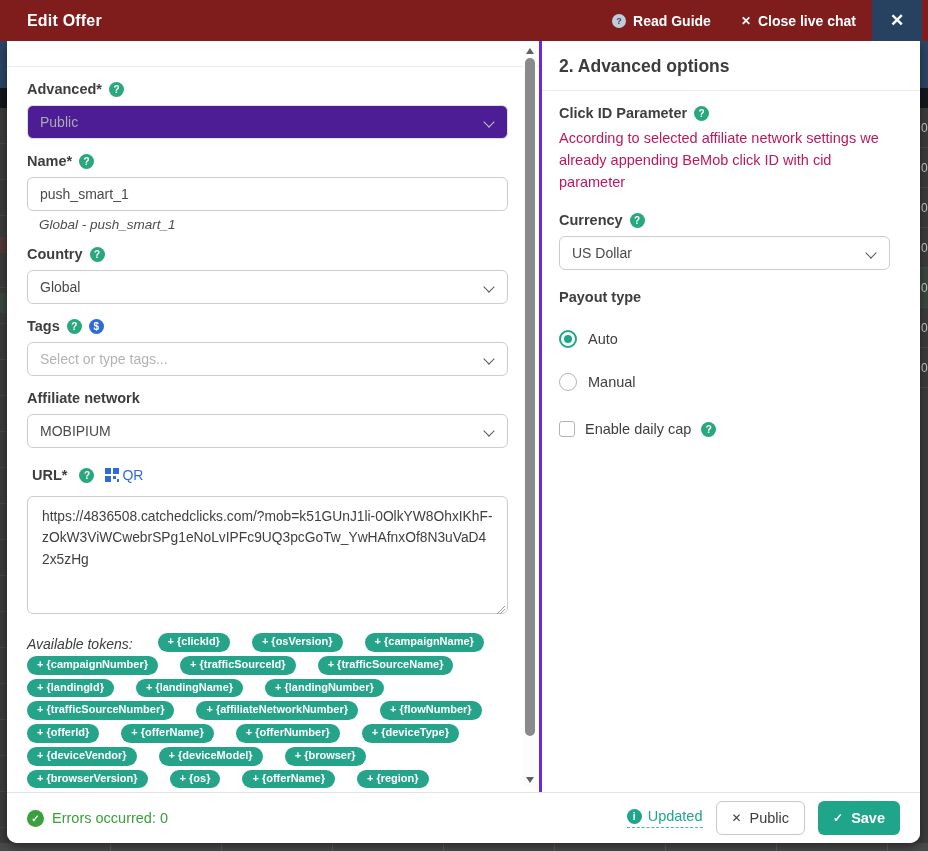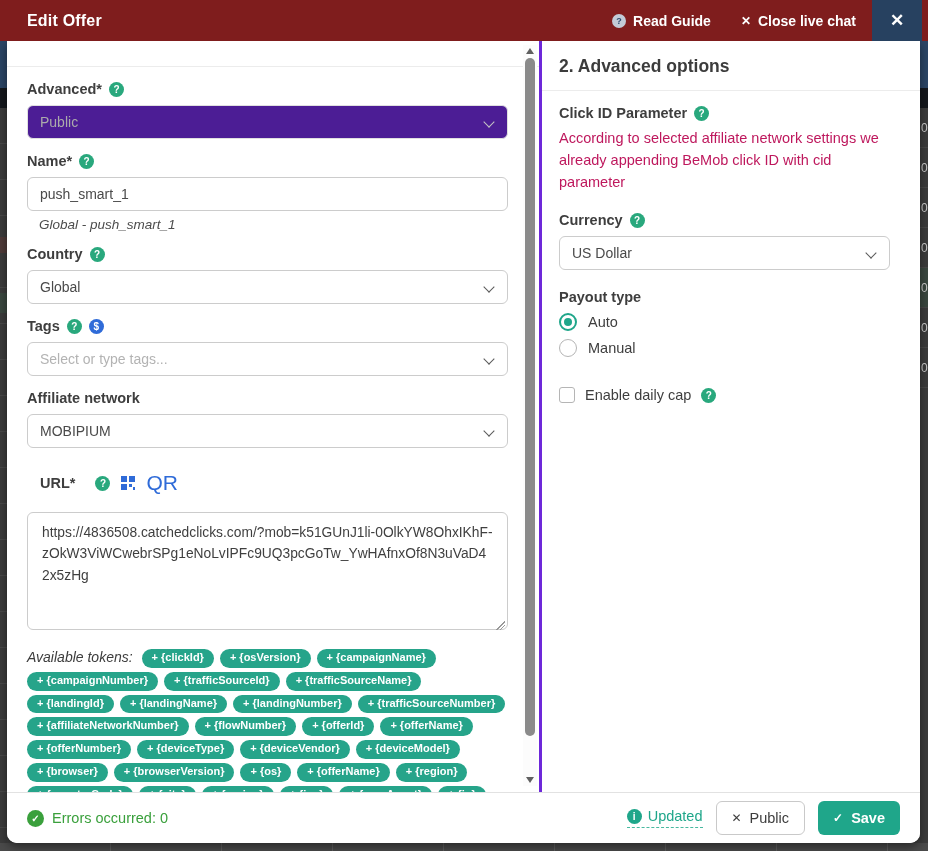--- a/index.html
+++ b/index.html
@@ -58,37 +58,37 @@
   .select,.tinput{height:34px;width:100%;border:1px solid #ccc;border-radius:6px;background:#fff;
          display:flex;align-items:center;padding:0 32px 0 12px;font-size:14px;color:#4a4a4a;position:relative;cursor:pointer}
   .select.disabled{background:#4c1d95;border-color:#e0e0e0;color:#ababab;cursor:default}
   .ph{color:#b3b3b3}
   .chev{position:absolute;right:14px;top:12px;width:8px;height:8px;border-right:1.6px solid #5a5a5a;
         border-bottom:1.6px solid #5a5a5a;transform:rotate(45deg)}
   .select.disabled .chev{border-color:#c4c4c4}
   input.tinput{cursor:text;padding-right:12px;font-family:"Liberation Sans",sans-serif}
   .helper{font-style:italic;font-size:13.5px;color:#4c4c4c;margin:6px 0 0 12px}
   .urlrow{display:flex;align-items:center;gap:7px;margin-bottom:8px}
-  .qr-link{display:flex;align-items:center;gap:11px;color:#2f6bd8;font-size:21px;cursor:pointer;margin-left:4px}
+  .qr-link{display:flex;align-items:center;gap:3px;color:#2f6bd8;font-size:14px;cursor:pointer;margin-left:4px}
   textarea.urlbox{width:100%;height:118px;border:1px solid #ccc;border-radius:6px;padding:9px 14px;
         font-size:13.8px;line-height:1.55;color:#3f3f3f;resize:none;font-family:"Liberation Sans",sans-serif;
         word-break:break-all;outline:none}
   .tawrap{position:relative}
   .grip{position:absolute;right:3px;bottom:4px;width:9px;height:9px;cursor:nwse-resize;
         background:linear-gradient(135deg,transparent 0 50%,#999 50% 57%,transparent 57% 68%,#999 68% 75%,transparent 75%)}
 
   
-  .tokens{display:flex;flex-wrap:wrap;gap:4px 6px;align-items:flex-start;margin-top:15px;padding-left:7px}
+  .tokens{display:flex;flex-wrap:wrap;gap:4px 22px;align-items:flex-end;margin-top:15px;padding-left:7px}
   .tokens-label{font-style:italic;font-size:14px;color:#3d3d3d;margin-right:3px}
   .pill{background:#26a48a;color:#fff;font-size:11px;font-weight:bold;padding:2px 10px 3px;
         border-radius:10px;line-height:1.25;cursor:pointer;white-space:nowrap}
 
   
   .desc{font-size:14.5px;color:#be185d;line-height:1.5;margin-top:7px;max-width:378px}
-  .radio-row{display:flex;align-items:center;gap:11px;margin-top:8px;cursor:pointer}
+  .radio-row{display:flex;align-items:center;gap:11px;margin-top:25px;cursor:pointer}
   .radio{width:18px;height:18px;min-width:18px;border-radius:50%;border:1px solid #b5b5b5;position:relative;background:#fff}
   .radio.on{border:2px solid #1fa68a}
   .radio.on::after{content:"";position:absolute;inset:3px;border-radius:50%;background:#1fa68a}
   .opt-label{font-size:14.5px;color:#3e3e3e}
   .cap-row{display:flex;align-items:flex-end;gap:10px;margin-top:30px;cursor:pointer}
   .checkbox{width:16px;height:16px;min-width:16px;border:1px solid #b5b5b5;border-radius:3px;background:#fff}
 
   
   .sbar{position:absolute;top:4px;bottom:6px;right:2px;width:14px;background:#fcfcfc;z-index:6}
   .s-up,.s-down{position:absolute;left:3px;width:0;height:0;border-left:4.5px solid transparent;border-right:4.5px solid transparent;cursor:pointer}
@@ -213,21 +213,21 @@
               <span>Affiliate network</span>
             </div>
             <div class="select">
               <span>MOBIPIUM</span>
               <span class="chev"></span>
             </div>
           </div>
 
           <div class="group">
             <div class="urlrow">
-              <span class="lbl" style="margin:13px">URL*</span>
+              <span class="lbl" style="margin:5px">URL*</span>
               <span class="qicon">?</span>
               <span class="qr-link">
                 <svg width="14" height="14" viewBox="0 0 14 14">
                   <rect x="0" y="0" width="6" height="6" fill="#2f6bd8"></rect>
                   <rect x="8" y="0" width="6" height="6" fill="#2f6bd8"></rect>
                   <rect x="0" y="8" width="6" height="6" fill="#2f6bd8"></rect>
                   <rect x="8" y="8" width="3" height="3" fill="#2f6bd8"></rect>
                   <rect x="12" y="11" width="2" height="3" fill="#2f6bd8"></rect>
                 </svg>
                 <span>QR</span>

